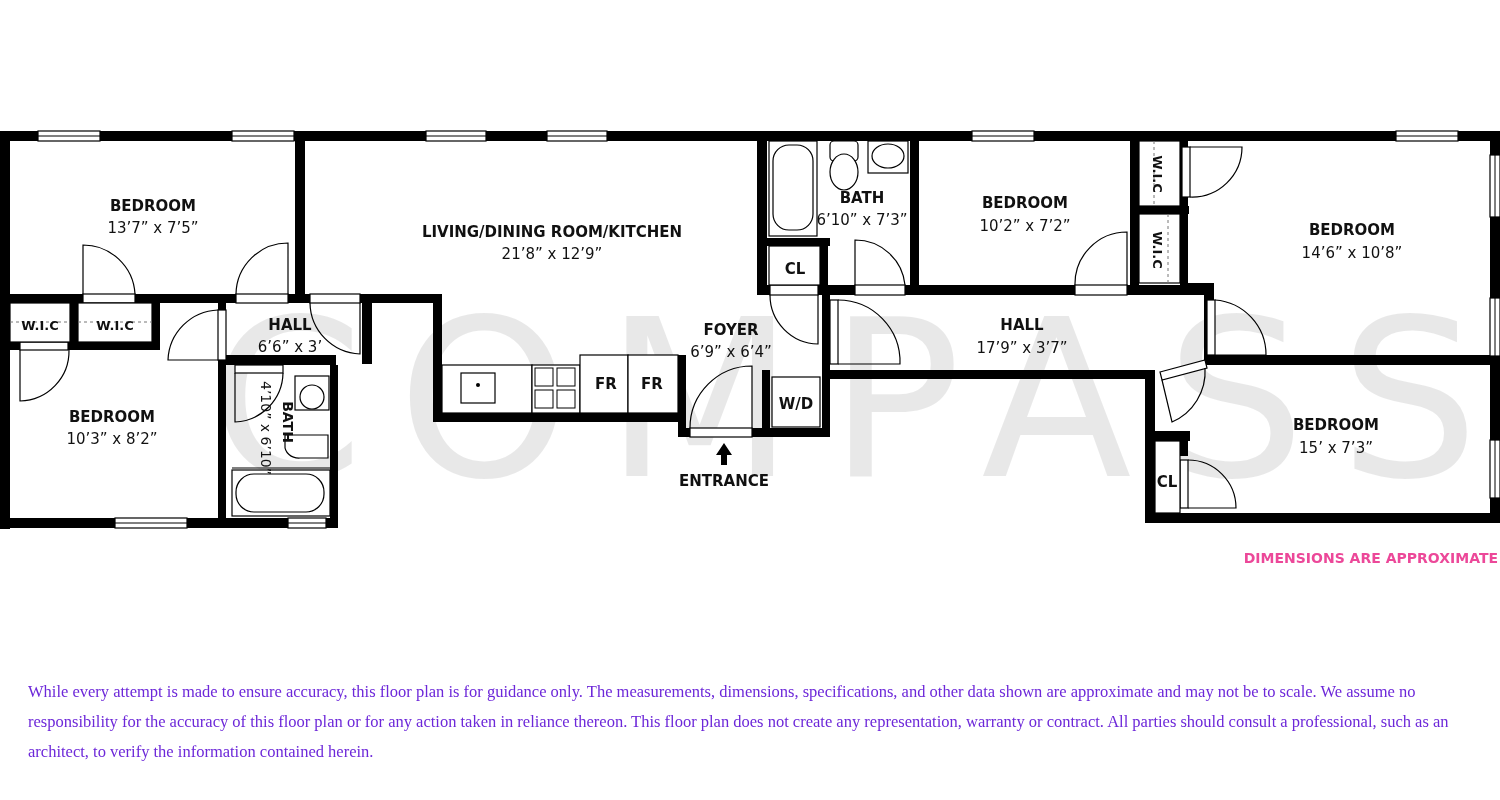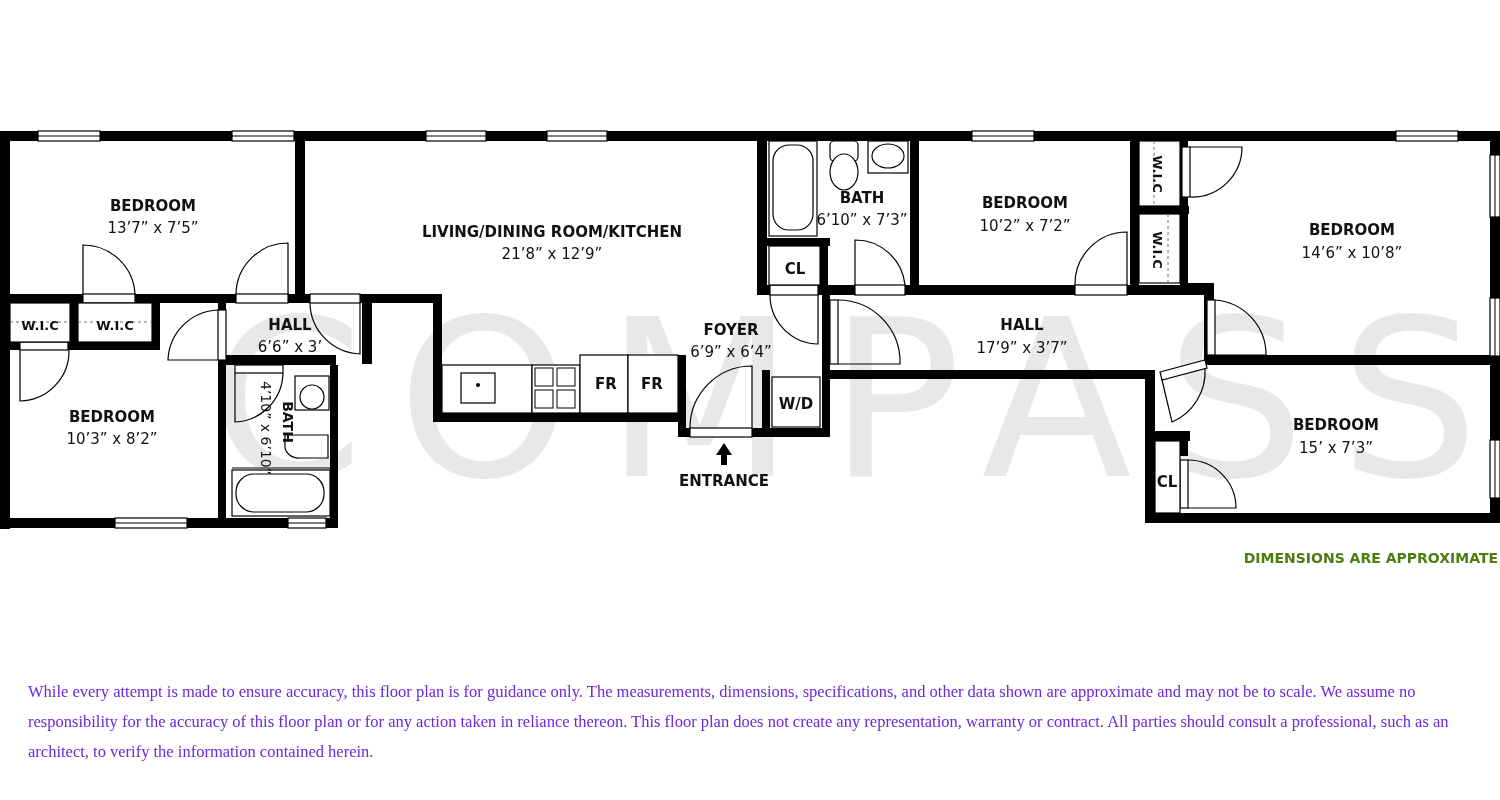--- a/index.html
+++ b/index.html
@@ -8,21 +8,21 @@
   .wall { fill: #000; }
   .win { fill: #fff; stroke: #000; stroke-width: 1.2; }
   .winline { stroke: #000; stroke-width: 1; }
   .door-leaf { fill: none; stroke: #000; stroke-width: 1.2; }
   .door-gap { fill: #fff; stroke: #000; stroke-width: 1.2; }
   .fixture { fill: #fff; stroke: #000; stroke-width: 1.2; }
   .dash { stroke: #777; stroke-width: 1; stroke-dasharray: 3 3; }
   .lbl { font-family: "DejaVu Sans", sans-serif; font-size: 15px; fill: #111; text-anchor: middle; }
   .lbl-b { font-family: "DejaVu Sans", sans-serif; font-size: 15px; fill: #111; text-anchor: middle; font-weight: bold; }
   .watermark { position: absolute; left: 210px; top: 290px; width: 1140px; text-align: center; font-family: "DejaVu Sans", sans-serif; font-size: 220px; letter-spacing: 34px; color: rgba(0,0,0,0.09); pointer-events: none; line-height: 1; }
-  .approx { position: absolute; right: 2px; top: 550px; font-family: "DejaVu Sans", sans-serif; font-weight: bold; font-size: 14px; color: #4d7c0f; }
+  .approx { position: absolute; right: 2px; top: 550px; font-family: "DejaVu Sans", sans-serif; font-weight: bold; font-size: 14px; color: #ec4899; }
   .disclaimer { position: absolute; left: 28px; top: 677px; width: 1460px; font-family: "Liberation Serif", serif; font-size: 16.5px; line-height: 30px; color: #6d28d9; }
 </style>
 </head>
 <body>
 
 <div class="watermark">COMPASS</div>
 
 <svg id="plan" viewBox="0 0 1500 800" xmlns="http://www.w3.org/2000/svg">
 
   <g>

